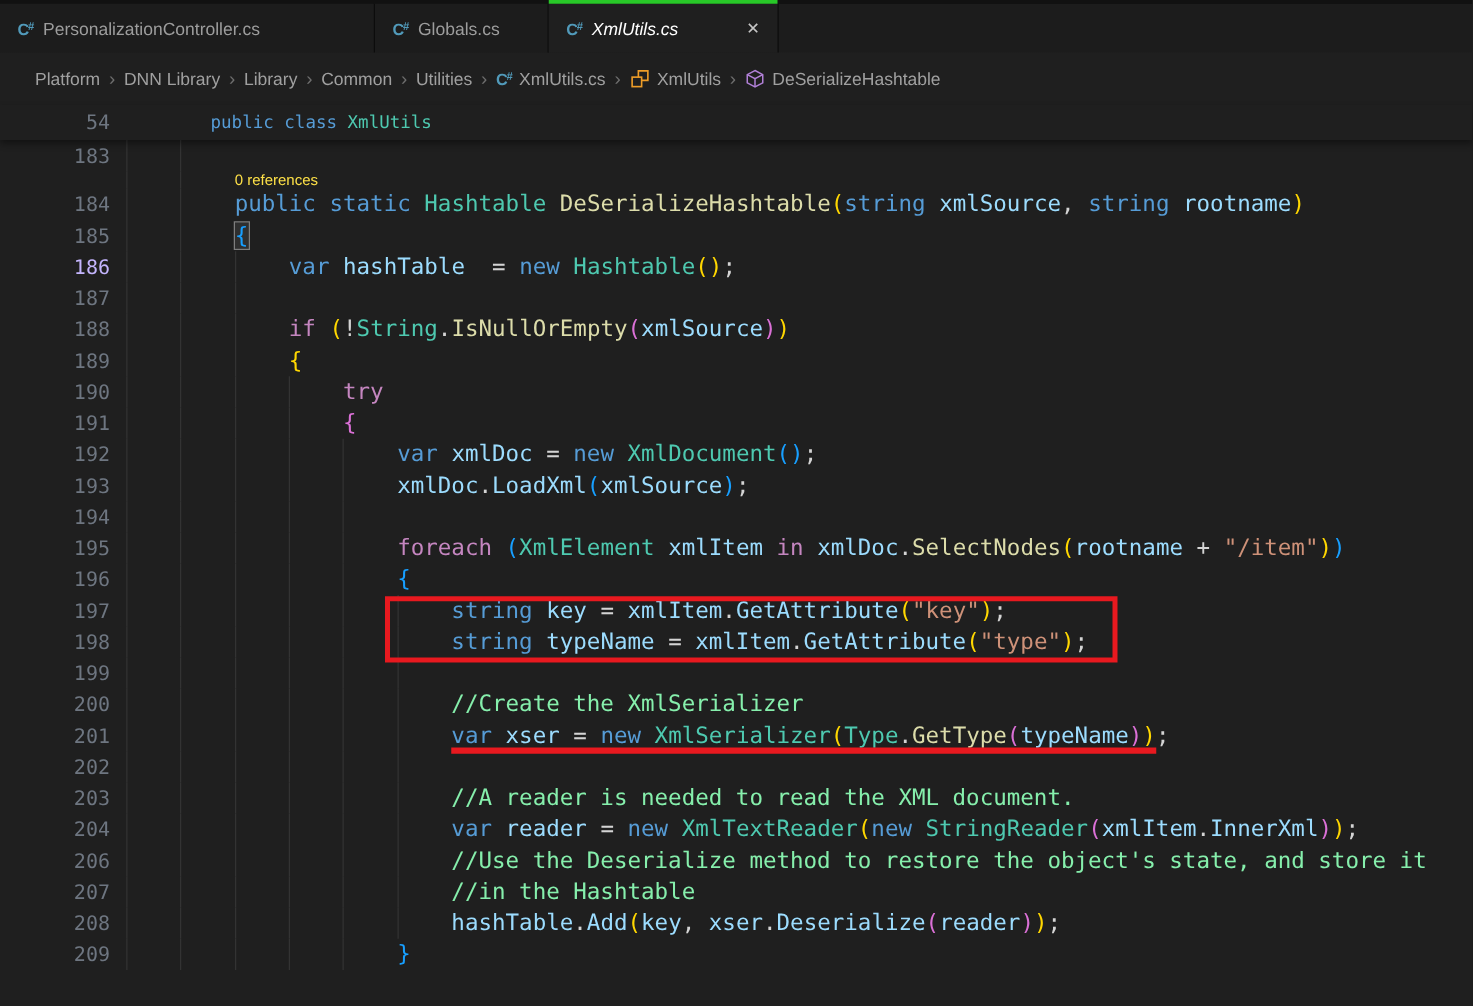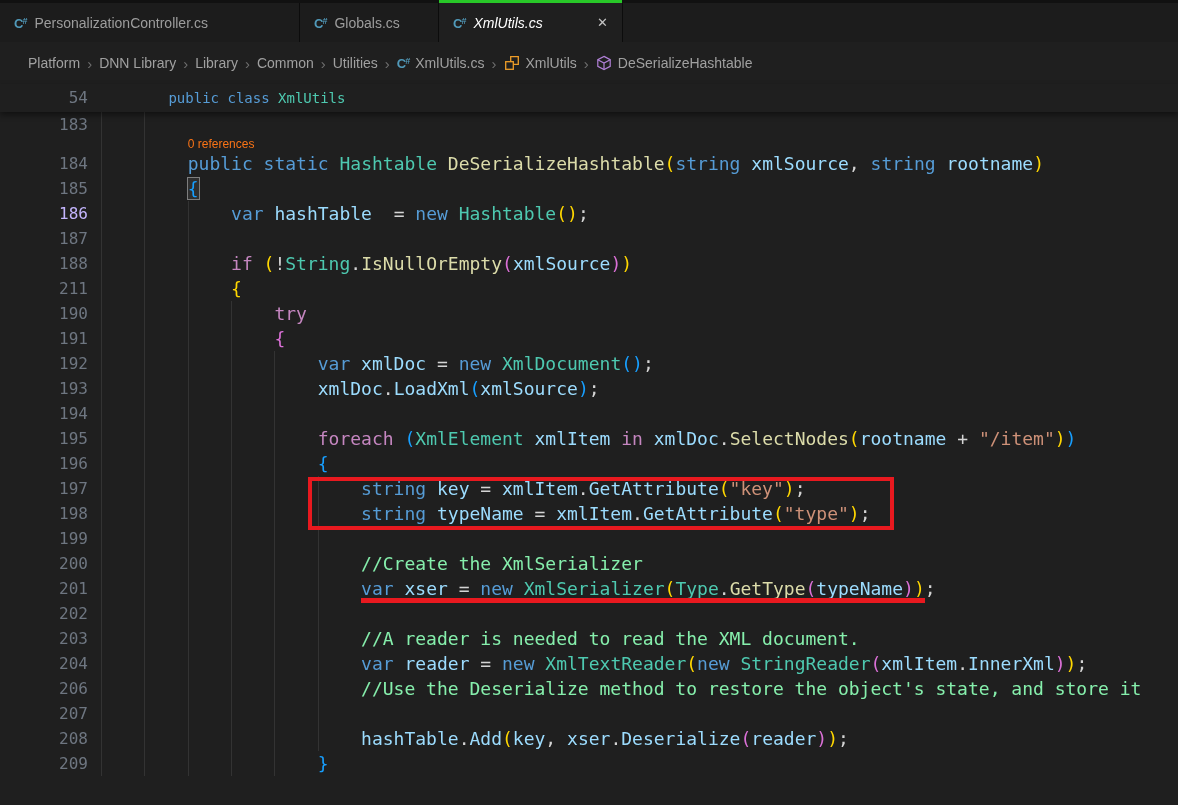--- a/index.html
+++ b/index.html
@@ -62,21 +62,21 @@
     line-height:25px;cursor:pointer;
   }
   .gutter.active-ln{color:#c4b5fd}
   .code{
     position:relative;flex:1;white-space:pre;
     font-family:"DejaVu Sans Mono",monospace;font-size:18px;line-height:25px;
     color:#d4d4d4;cursor:text;
   }
   .guide{position:absolute;top:0;bottom:0;width:1px;background:#333}
   .lens-text{
-    font-family:"Liberation Sans",sans-serif;font-size:12px;color:#f97316;
+    font-family:"Liberation Sans",sans-serif;font-size:12px;color:#fde047;
     line-height:14px;display:inline-block;vertical-align:top;
   }
   .tok-kw{color:#569cd6}
   .tok-ctrl{color:#c586c0}
   .tok-type{color:#4ec9b0}
   .tok-fn{color:#dcdcaa}
   .tok-var{color:#9cdcfe}
   .tok-str{color:#ce9178}
   .tok-com{color:#86efac}
   .tok-pl{color:#d4d4d4}
@@ -185,21 +185,21 @@
     </div>
     <div class="row">
       <div class="gutter">187</div>
       <div class="code"><span class="guide" style="left: 0ch;"></span><span class="guide" style="left: 4ch;"></span><span class="guide" style="left: 8ch;"></span></div>
     </div>
     <div class="row">
       <div class="gutter">188</div>
       <div class="code"><span class="guide" style="left: 0ch;"></span><span class="guide" style="left: 4ch;"></span><span class="guide" style="left: 8ch;"></span><span>            </span><span class="tok-ctrl">if</span><span class="tok-pl"> </span><span class="tok-b1">(</span><span class="tok-pl">!</span><span class="tok-type">String</span><span class="tok-pl">.</span><span class="tok-fn">IsNullOrEmpty</span><span class="tok-b2">(</span><span class="tok-var">xmlSource</span><span class="tok-b2">)</span><span class="tok-b1">)</span></div>
     </div>
     <div class="row">
-      <div class="gutter">211</div>
+      <div class="gutter">189</div>
       <div class="code"><span class="guide" style="left: 0ch;"></span><span class="guide" style="left: 4ch;"></span><span class="guide" style="left: 8ch;"></span><span>            </span><span class="tok-b1">{</span></div>
     </div>
     <div class="row">
       <div class="gutter">190</div>
       <div class="code"><span class="guide" style="left: 0ch;"></span><span class="guide" style="left: 4ch;"></span><span class="guide" style="left: 8ch;"></span><span class="guide" style="left: 12ch;"></span><span>                </span><span class="tok-ctrl">try</span></div>
     </div>
     <div class="row">
       <div class="gutter">191</div>
       <div class="code"><span class="guide" style="left: 0ch;"></span><span class="guide" style="left: 4ch;"></span><span class="guide" style="left: 8ch;"></span><span class="guide" style="left: 12ch;"></span><span>                </span><span class="tok-b2">{</span></div>
     </div>
@@ -254,21 +254,21 @@
     <div class="row">
       <div class="gutter">204</div>
       <div class="code"><span class="guide" style="left: 0ch;"></span><span class="guide" style="left: 4ch;"></span><span class="guide" style="left: 8ch;"></span><span class="guide" style="left: 12ch;"></span><span class="guide" style="left: 16ch;"></span><span class="guide" style="left: 20ch;"></span><span>                        </span><span class="tok-kw">var</span><span class="tok-pl"> </span><span class="tok-var">reader</span><span class="tok-pl"> = </span><span class="tok-kw">new</span><span class="tok-pl"> </span><span class="tok-type">XmlTextReader</span><span class="tok-b1">(</span><span class="tok-kw">new</span><span class="tok-pl"> </span><span class="tok-type">StringReader</span><span class="tok-b2">(</span><span class="tok-var">xmlItem</span><span class="tok-pl">.</span><span class="tok-var">InnerXml</span><span class="tok-b2">)</span><span class="tok-b1">)</span><span class="tok-pl">;</span></div>
     </div>
     <div class="row">
       <div class="gutter">206</div>
       <div class="code"><span class="guide" style="left: 0ch;"></span><span class="guide" style="left: 4ch;"></span><span class="guide" style="left: 8ch;"></span><span class="guide" style="left: 12ch;"></span><span class="guide" style="left: 16ch;"></span><span class="guide" style="left: 20ch;"></span><span>                        </span><span class="tok-com">//Use the Deserialize method to restore the object's state, and store it</span></div>
     </div>
     <div class="row">
       <div class="gutter">207</div>
-      <div class="code"><span class="guide" style="left: 0ch;"></span><span class="guide" style="left: 4ch;"></span><span class="guide" style="left: 8ch;"></span><span class="guide" style="left: 12ch;"></span><span class="guide" style="left: 16ch;"></span><span class="guide" style="left: 20ch;"></span><span>                        </span></div>
+      <div class="code"><span class="guide" style="left: 0ch;"></span><span class="guide" style="left: 4ch;"></span><span class="guide" style="left: 8ch;"></span><span class="guide" style="left: 12ch;"></span><span class="guide" style="left: 16ch;"></span><span class="guide" style="left: 20ch;"></span><span>                        </span><span class="tok-com">//in the Hashtable</span></div>
     </div>
     <div class="row">
       <div class="gutter">208</div>
       <div class="code"><span class="guide" style="left: 0ch;"></span><span class="guide" style="left: 4ch;"></span><span class="guide" style="left: 8ch;"></span><span class="guide" style="left: 12ch;"></span><span class="guide" style="left: 16ch;"></span><span class="guide" style="left: 20ch;"></span><span>                        </span><span class="tok-var">hashTable</span><span class="tok-pl">.</span><span class="tok-var">Add</span><span class="tok-b1">(</span><span class="tok-var">key</span><span class="tok-pl">, </span><span class="tok-var">xser</span><span class="tok-pl">.</span><span class="tok-var">Deserialize</span><span class="tok-b2">(</span><span class="tok-var">reader</span><span class="tok-b2">)</span><span class="tok-b1">)</span><span class="tok-pl">;</span></div>
     </div>
     <div class="row">
       <div class="gutter">209</div>
       <div class="code"><span class="guide" style="left: 0ch;"></span><span class="guide" style="left: 4ch;"></span><span class="guide" style="left: 8ch;"></span><span class="guide" style="left: 12ch;"></span><span class="guide" style="left: 16ch;"></span><span>                    </span><span class="tok-b3">}</span></div>
     </div>
   </div>

